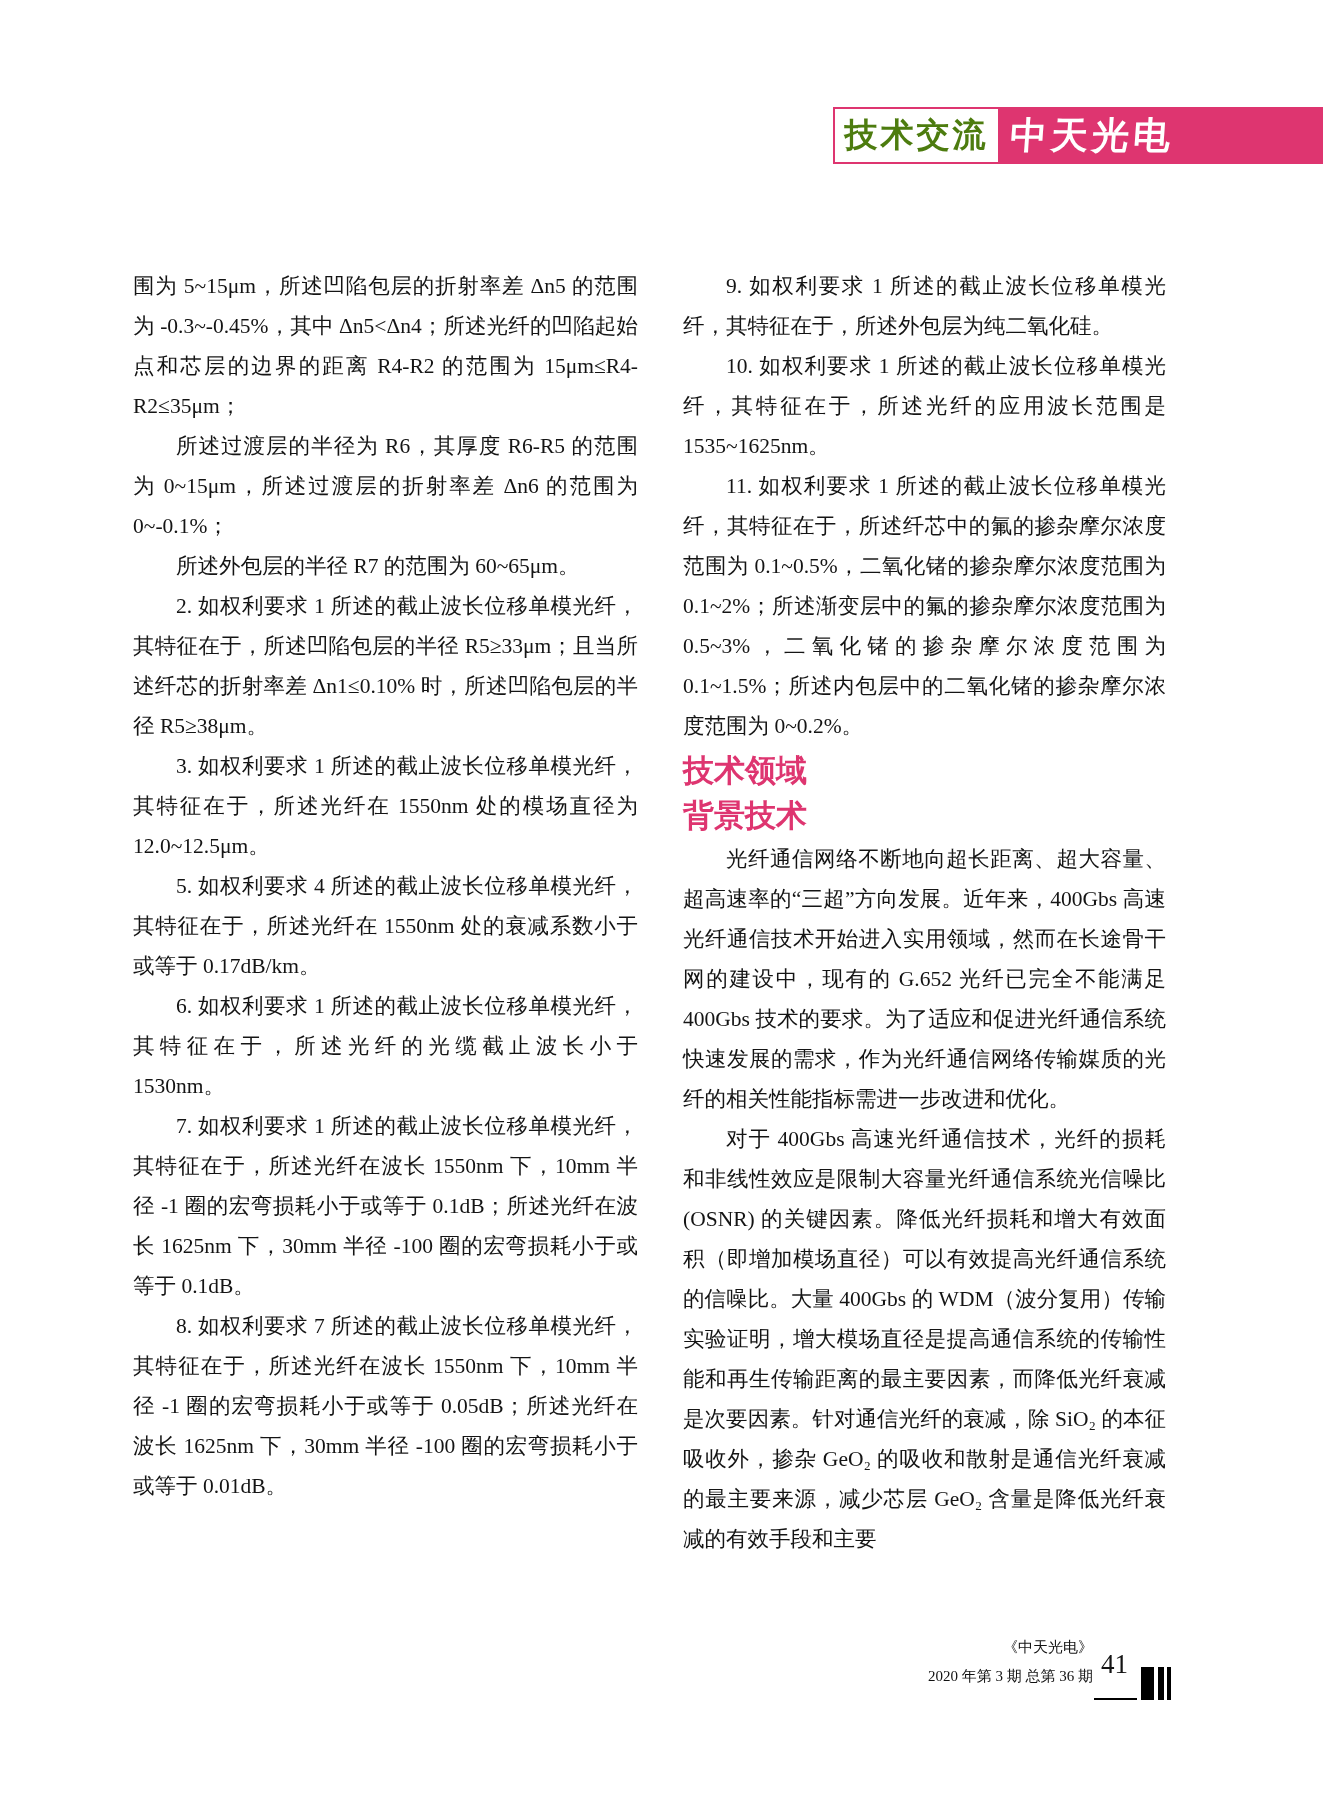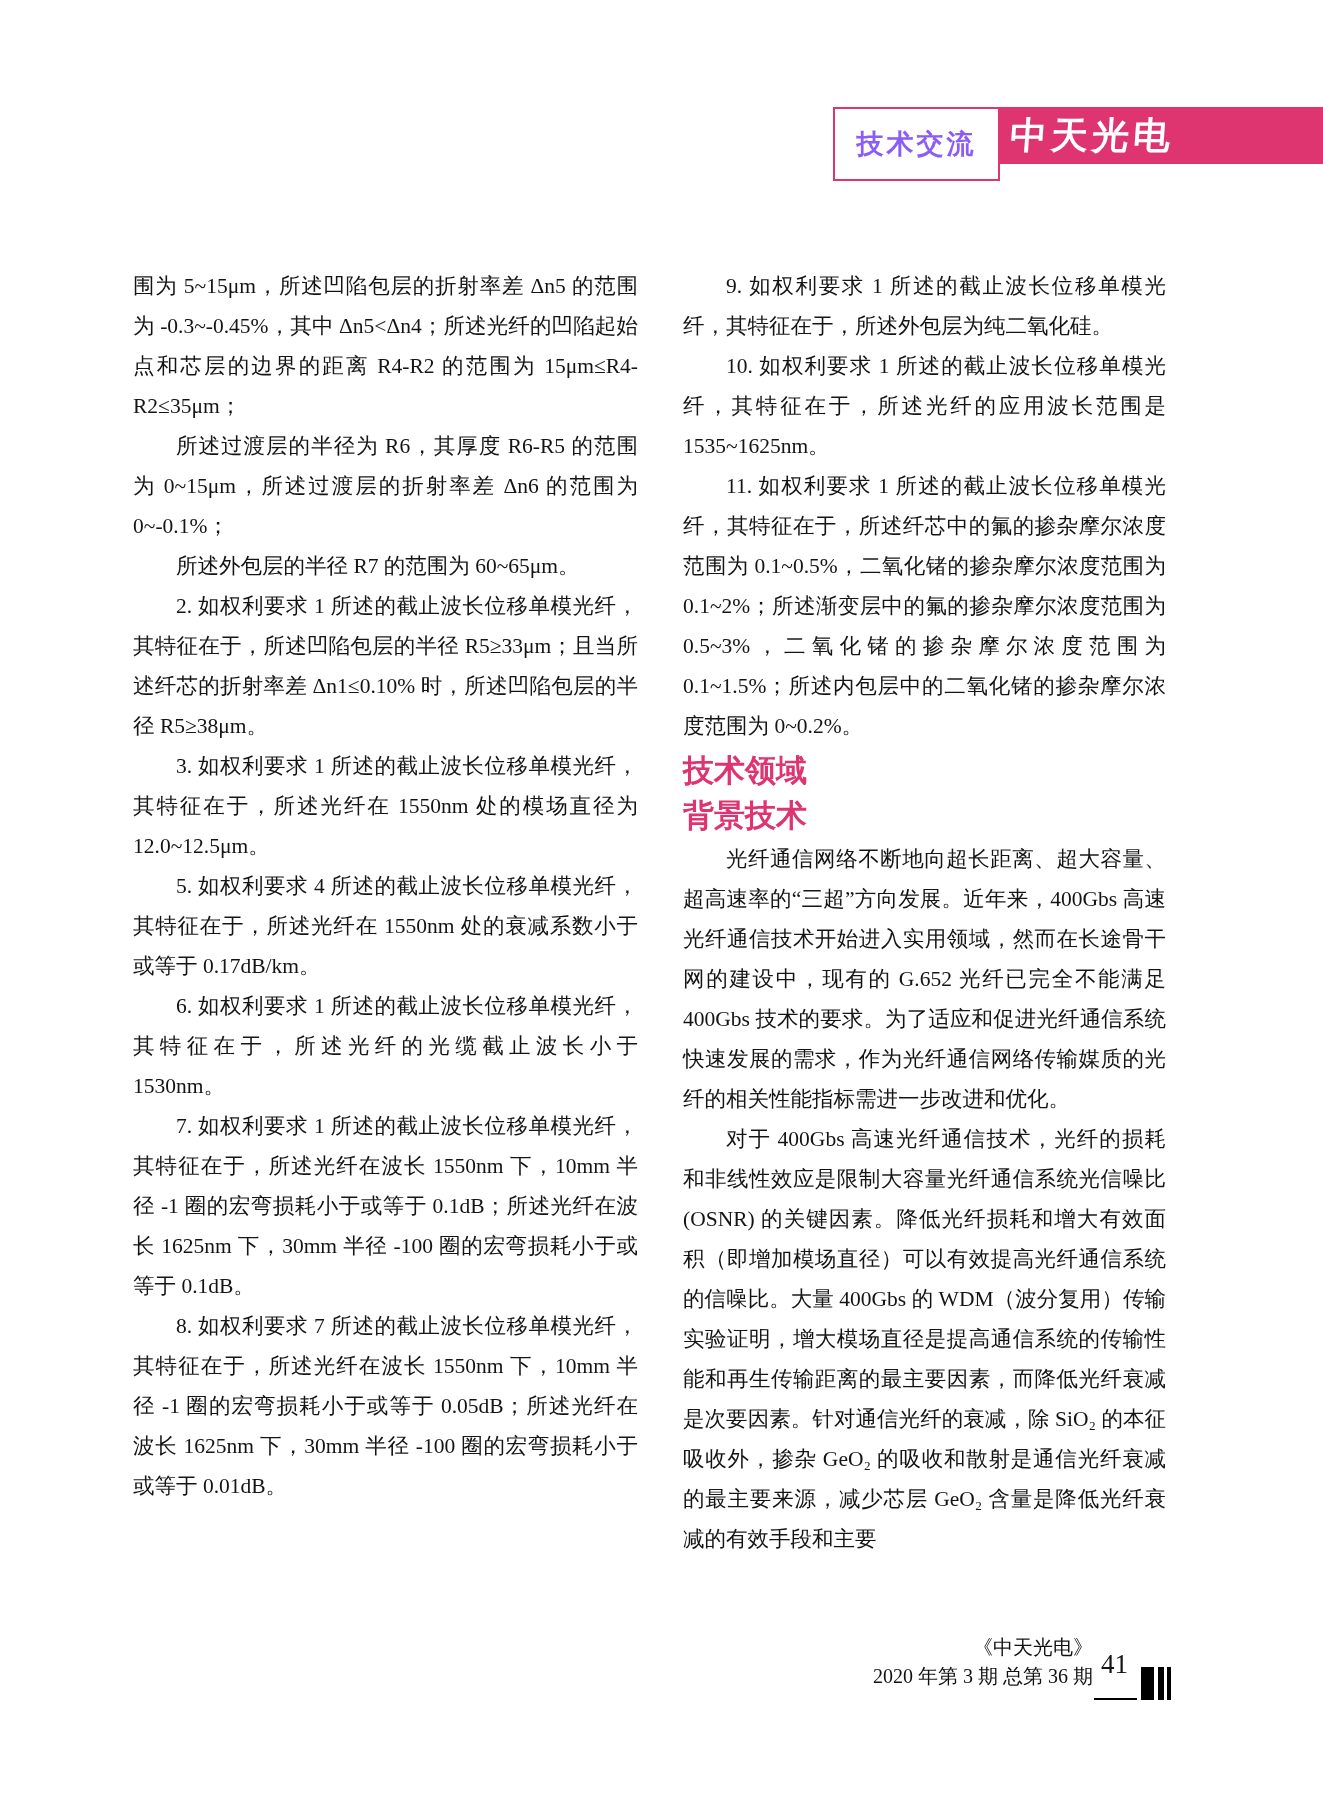--- a/index.html
+++ b/index.html
@@ -8,24 +8,24 @@
     width:1323px; height:1796px;
     margin:0 auto;
     background:#ffffff;
     font-family:"Liberation Serif","DejaVu Serif",serif;
     color:#141414;
     overflow:hidden;
   }
   
   .section-tag {
     position:absolute; left:833px; top:107px;
-    width:167px; height:74px; box-sizing:border-box;
+    width:167px; height:57px; box-sizing:border-box;
     border:2px solid #de3570;
     display:flex; align-items:center; justify-content:center;
-    color:#8b5cf6; font-size:27px; font-weight:bold;
+    color:#4d7c0f; font-size:33px; font-weight:bold;
     font-family:"Liberation Sans","DejaVu Sans",sans-serif;
     letter-spacing:3px;
   }
   .brand-block {
     position:absolute; left:1000px; top:107px; right:0; height:57px;
     background:#de3570;
     display:flex; align-items:center;
     padding-left:10px; box-sizing:border-box;
   }
   .brand-block span {
@@ -44,21 +44,21 @@
   .para.no-indent { text-indent:0; }
   .sec-heading {
     margin:5px 0 3px 0;
     font-size:31px; line-height:40px;
     color:#de3570; font-weight:bold;
     text-indent:0;
   }
   
   .journal-info {
     position:absolute; top:1633px; right:230px;
-    text-align:right; font-size:20px; line-height:29px;
+    text-align:right; font-size:15px; line-height:29px;
     color:#111;
   }
   .pageno-wrap {
     position:absolute; left:1094px; top:1648px;
     display:flex; align-items:flex-end;
   }
   .pageno {
     display:inline-block;
     font-size:27px; line-height:32px;
     padding:0 9px 18px 7px;

